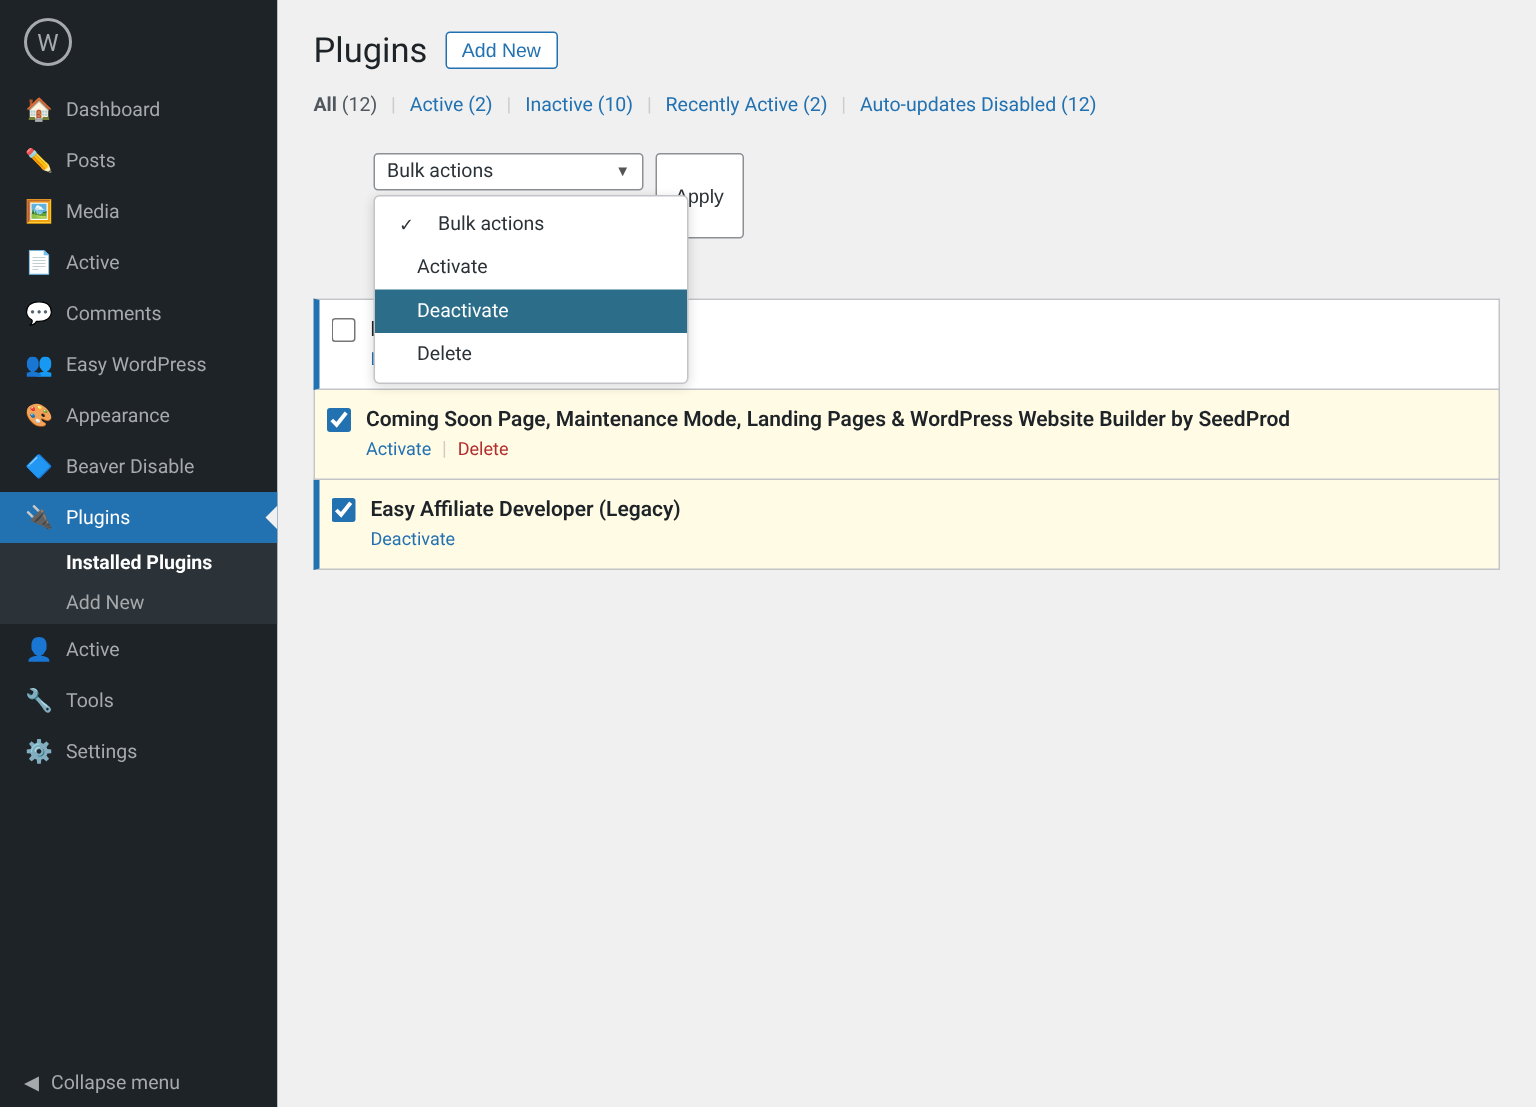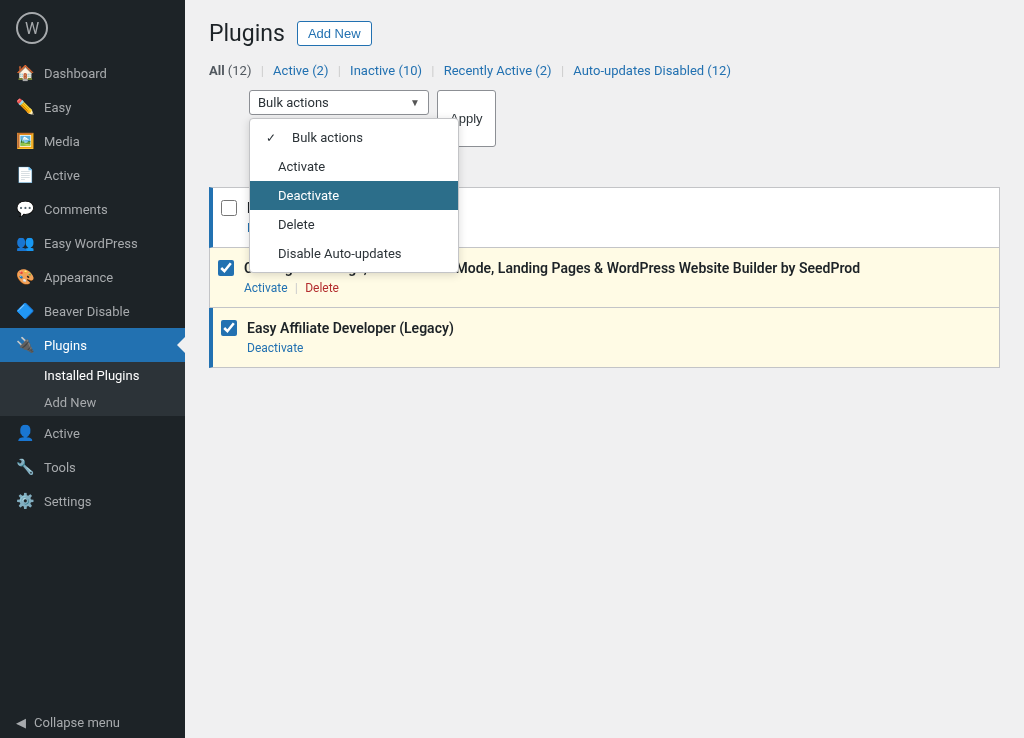--- a/index.html
+++ b/index.html
@@ -56,21 +56,21 @@
       border-bottom: 8px solid transparent;
       border-right: 8px solid #f0f0f1;
     }
     .sidebar-submenu { padding: 0; background: #2c3338; }
     .sidebar-submenu .sub-item {
       padding: 6px 12px 6px 44px;
       color: #a7aaad;
       cursor: pointer;
       font-size: 13px;
     }
-    .sidebar-submenu .sub-item.active-sub { color: #fff; font-weight: 400; }
+    .sidebar-submenu .sub-item.active-sub { color: #fff; font-weight: 700; }
     .sidebar-collapse {
       padding: 8px 12px 8px 16px;
       color: #a7aaad;
       cursor: pointer;
       display: flex;
       align-items: center;
       gap: 8px;
       font-size: 13px;
       margin-top: auto;
     }
@@ -100,21 +100,21 @@
       border: 1px solid #2271b1;
       border-radius: 3px;
       background: #fff;
       color: #2271b1;
       cursor: pointer;
       font-size: 13px;
     }
 
     
     .filter-bar {
-      margin-bottom: 12px;
+      margin-bottom: 24px;
       font-size: 13px;
       color: #50575e;
     }
     .filter-bar a { color: #2271b1; text-decoration: none; }
     .filter-bar .separator { margin: 0 6px; color: #ccc; }
 
     
     .toolbar {
       display: flex;
       align-items: flex-start;
@@ -179,21 +179,21 @@
   <div class="sidebar-logo">
     <div class="wp-icon">W</div>
   </div>
 
   <div class="sidebar-item">
     <span class="icon">🏠</span>
     <span>Dashboard</span>
   </div>
   <div class="sidebar-item">
     <span class="icon">✏️</span>
-    <span>Easy</span>
+    <span>Posts</span>
   </div>
   <div class="sidebar-item">
     <span class="icon">🖼️</span>
     <span>Media</span>
   </div>
   <div class="sidebar-item">
     <span class="icon">📄</span>
     <span>Active</span>
   </div>
   <div class="sidebar-item">
@@ -287,23 +287,20 @@
         </div>
         <div class="dropdown-item no-check">
           <span>Activate</span>
         </div>
         <div class="dropdown-item highlighted no-check">
           <span>Deactivate</span>
         </div>
         <div class="dropdown-item no-check">
           <span>Delete</span>
         </div>
-        <div class="dropdown-item no-check">
-          <span>Disable Auto-updates</span>
-        </div>
       </div>
     </div>
     <button class="apply-btn">Apply</button>
   </div>
 
   <div style="margin-top: 40px;">
 
     <div style="background:#fff; border:1px solid #c3c4c7; border-left:4px solid #2271b1; margin-bottom:0; padding:12px 16px 12px 8px; display:flex; align-items:flex-start; gap:10px;" class="plugin-row">
       <input type="checkbox" class="plugin-checkbox" style="">
       <div>

